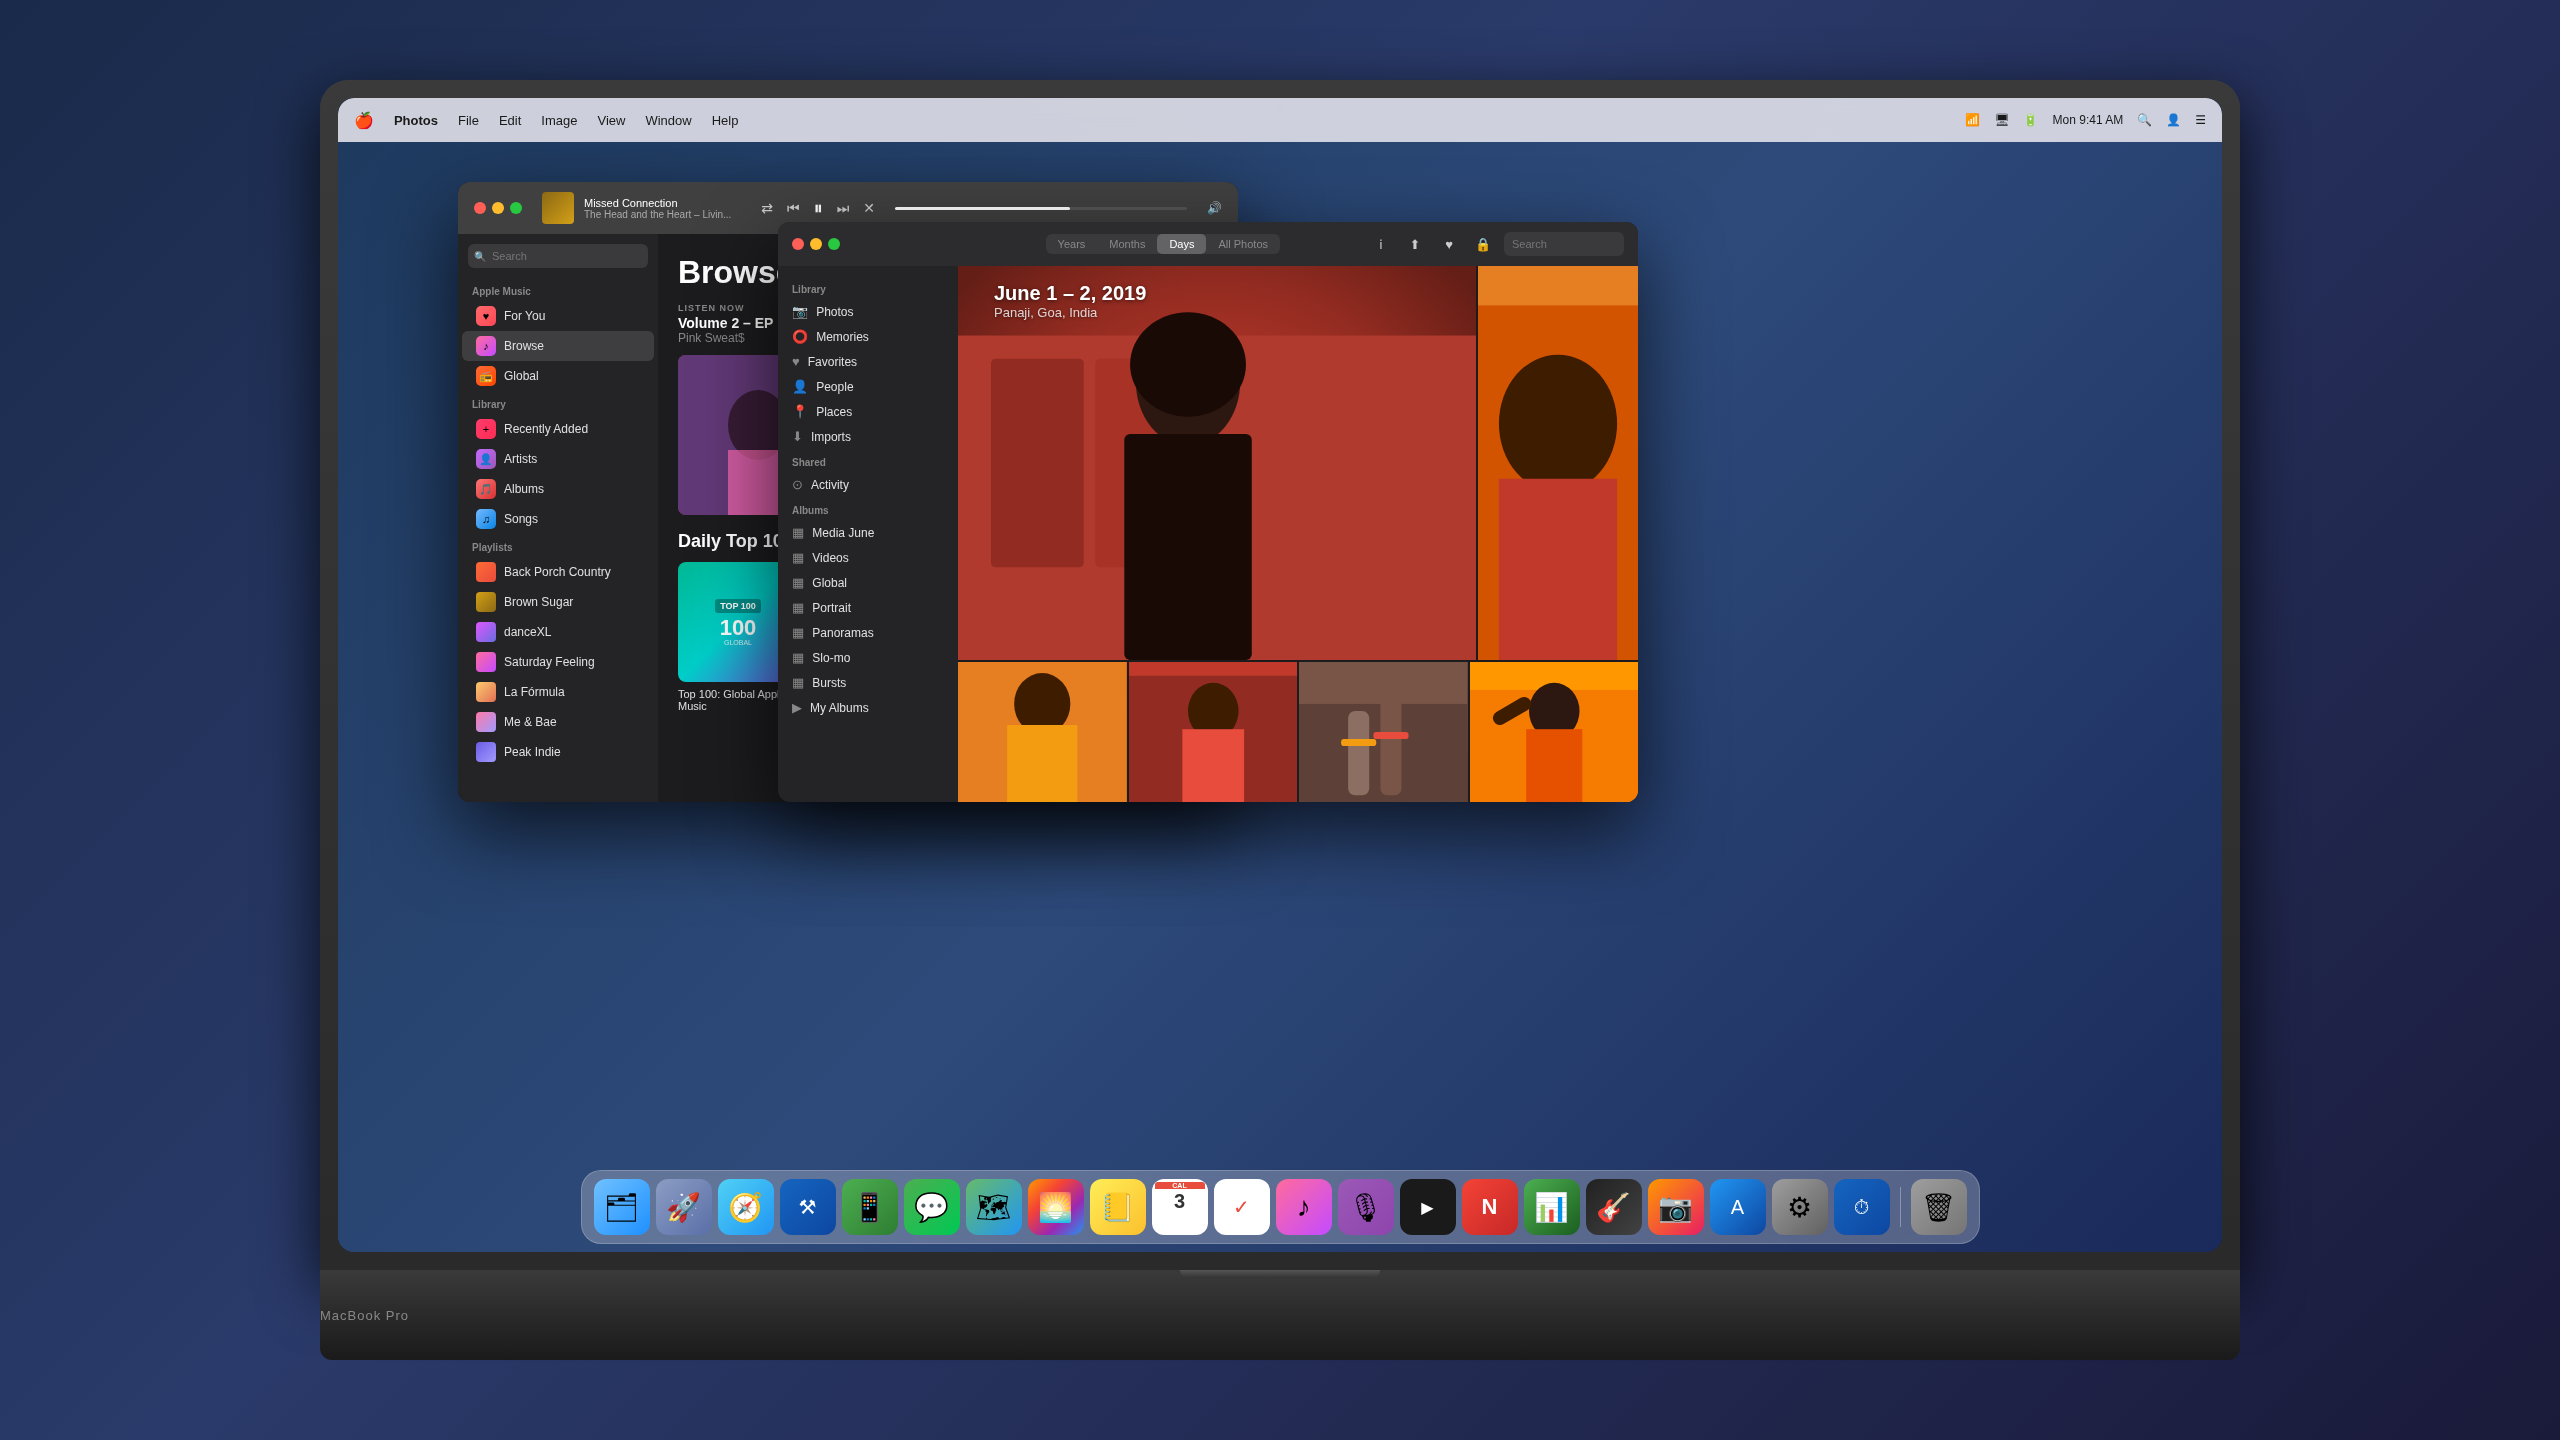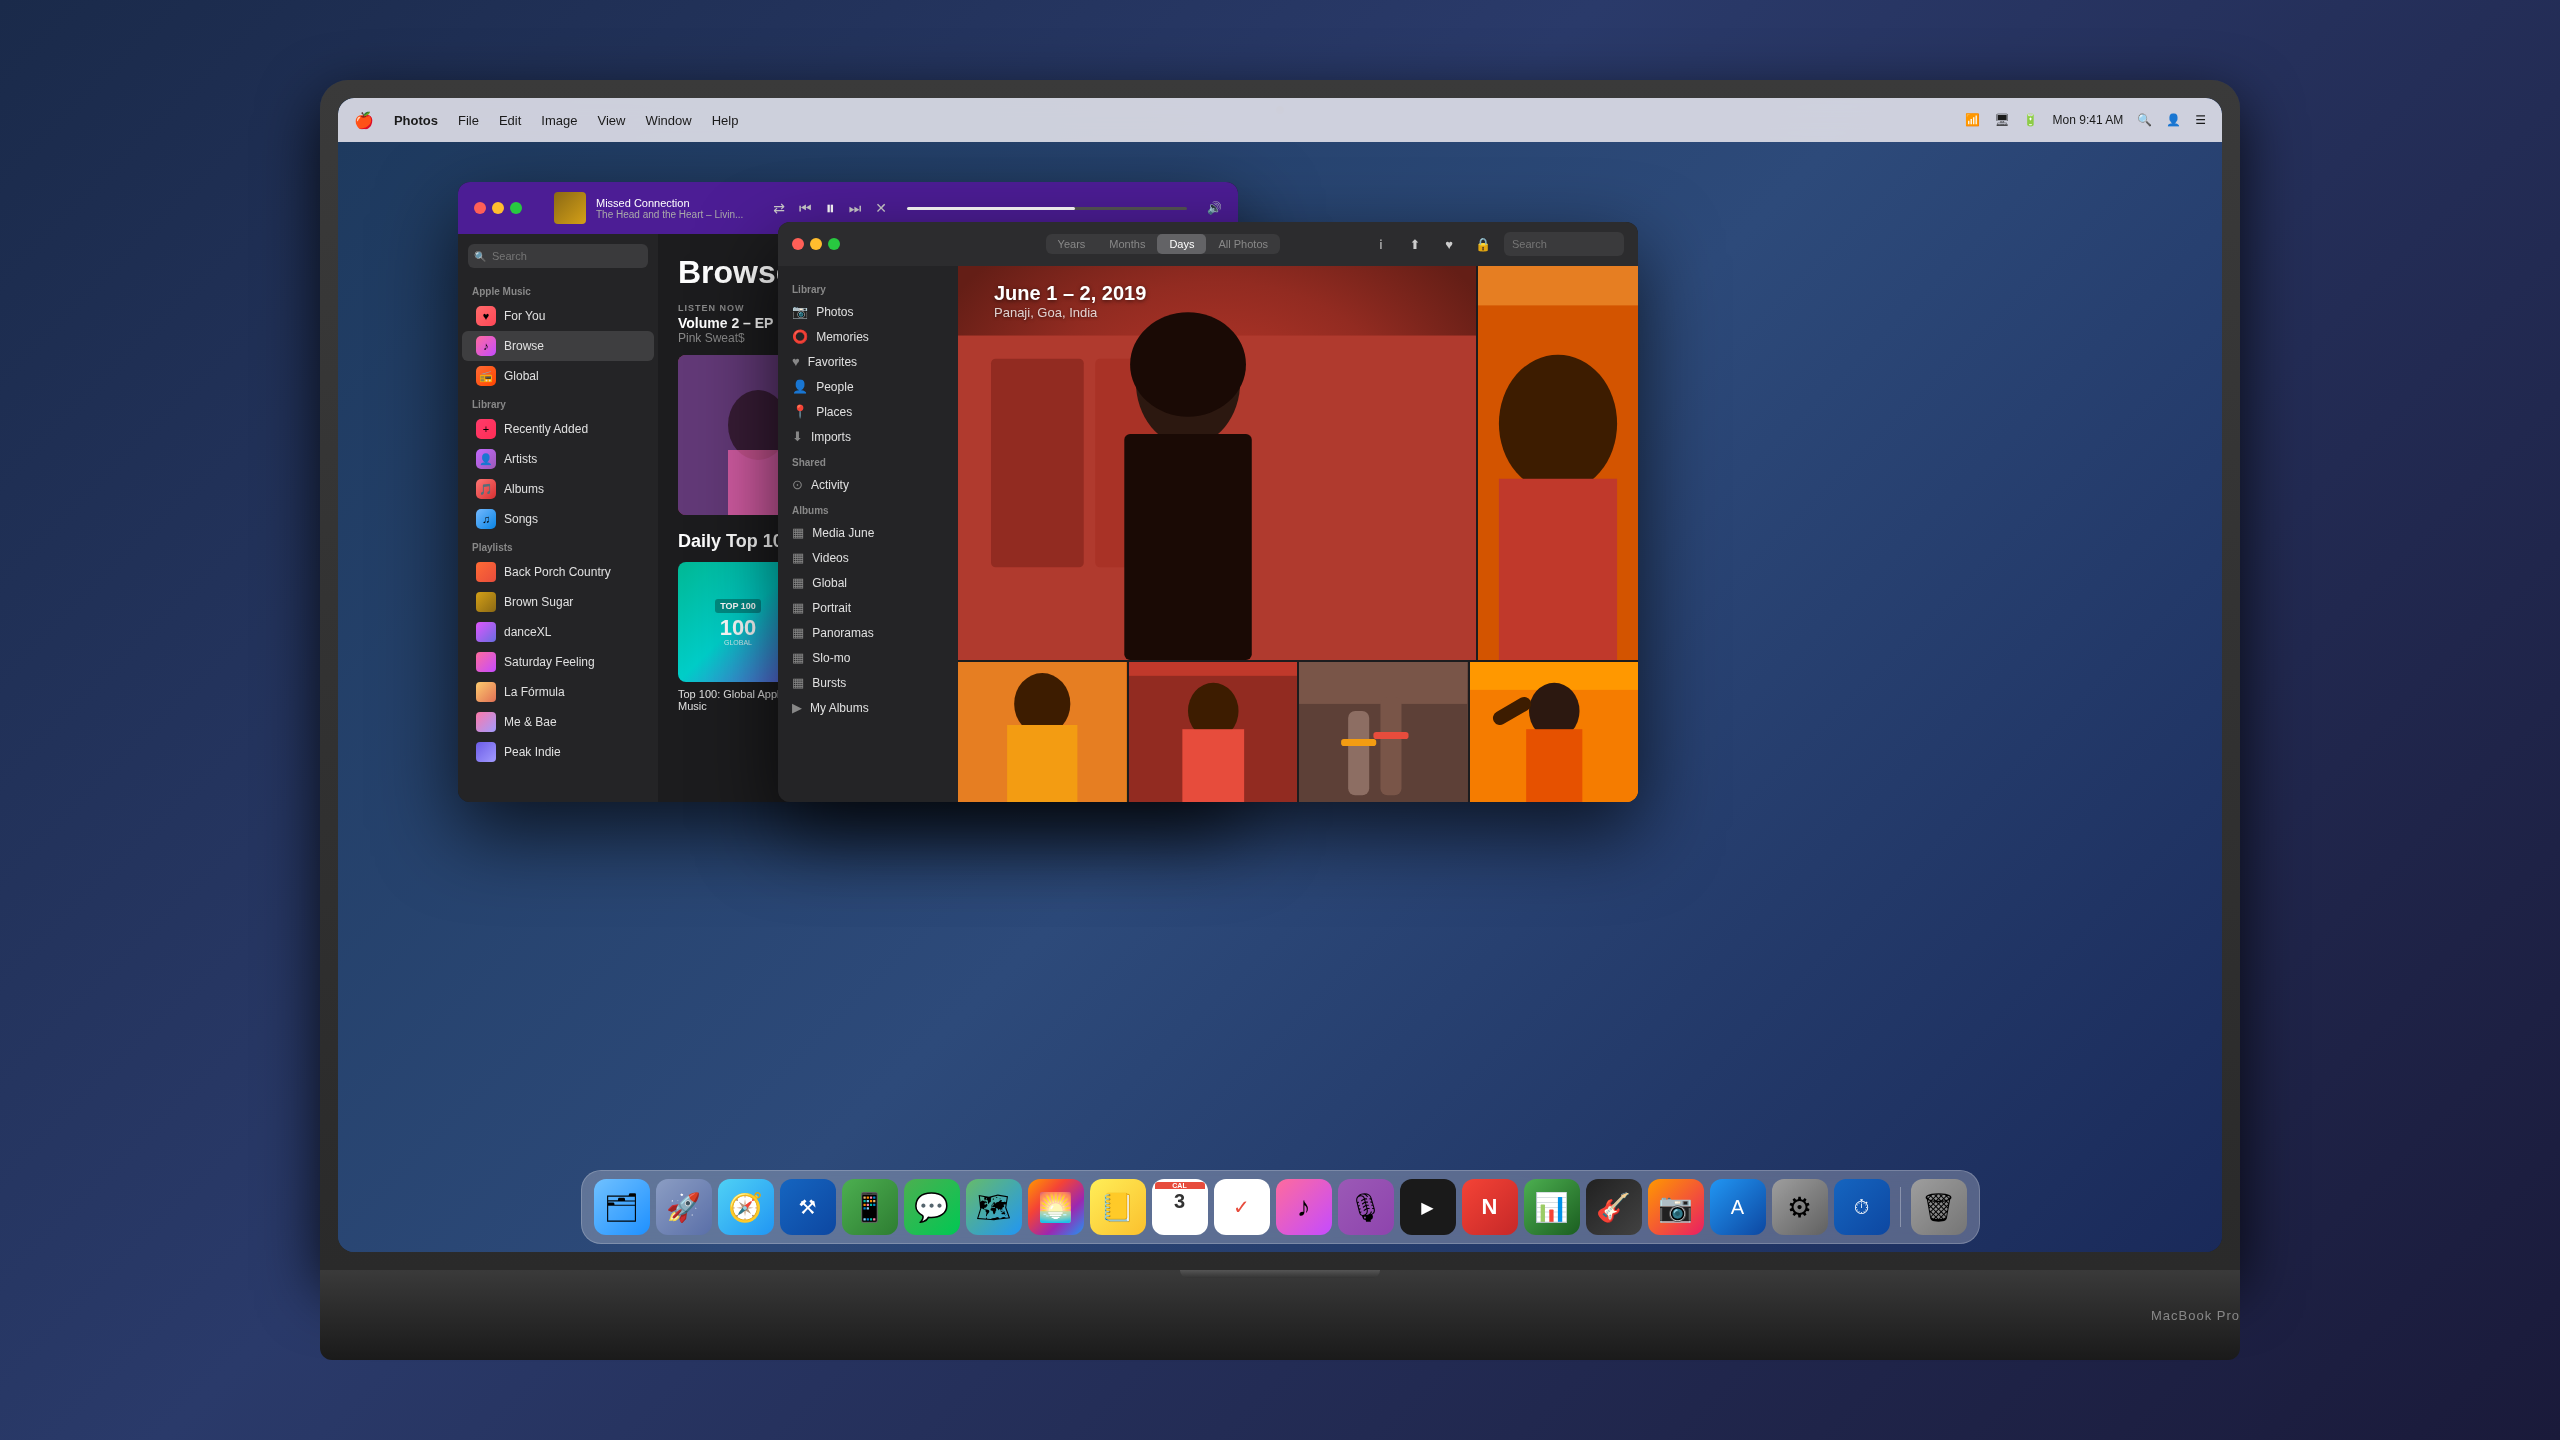--- a/index.html
+++ b/index.html
@@ -132,25 +132,25 @@
       background: #1c1c1e;
       border-radius: 12px;
       box-shadow: 0 30px 80px rgba(0,0,0,0.7);
       overflow: hidden;
       display: flex;
       flex-direction: column;
     }
 
     .music-titlebar {
       height: 52px;
-      background: #4c1d95;
+      background: #404040;
       display: flex;
       align-items: center;
       padding: 0 16px;
-      gap: 12px;
+      gap: 0;
       flex-shrink: 0;
     }
 
     .traffic-lights {
       display: flex;
       gap: 6px;
     }
 
     .traffic-light {
       width: 12px;
@@ -731,21 +731,21 @@
     .trash-icon { background: linear-gradient(135deg, #9e9e9e, #757575); }
 
     
     .macbook-bottom {
       width: 1920px;
       height: 90px;
       background: linear-gradient(180deg, #3a3a3a 0%, #2a2a2a 50%, #1a1a1a 100%);
       border-radius: 0 0 12px 12px;
       display: flex;
       align-items: center;
-      justify-content: flex-end;
+      justify-content: flex-start;
       position: relative;
     }
 
     .macbook-label {
       font-size: 13px;
       color: #888;
       letter-spacing: 1px;
     }
 
     .trackpad-notch {

